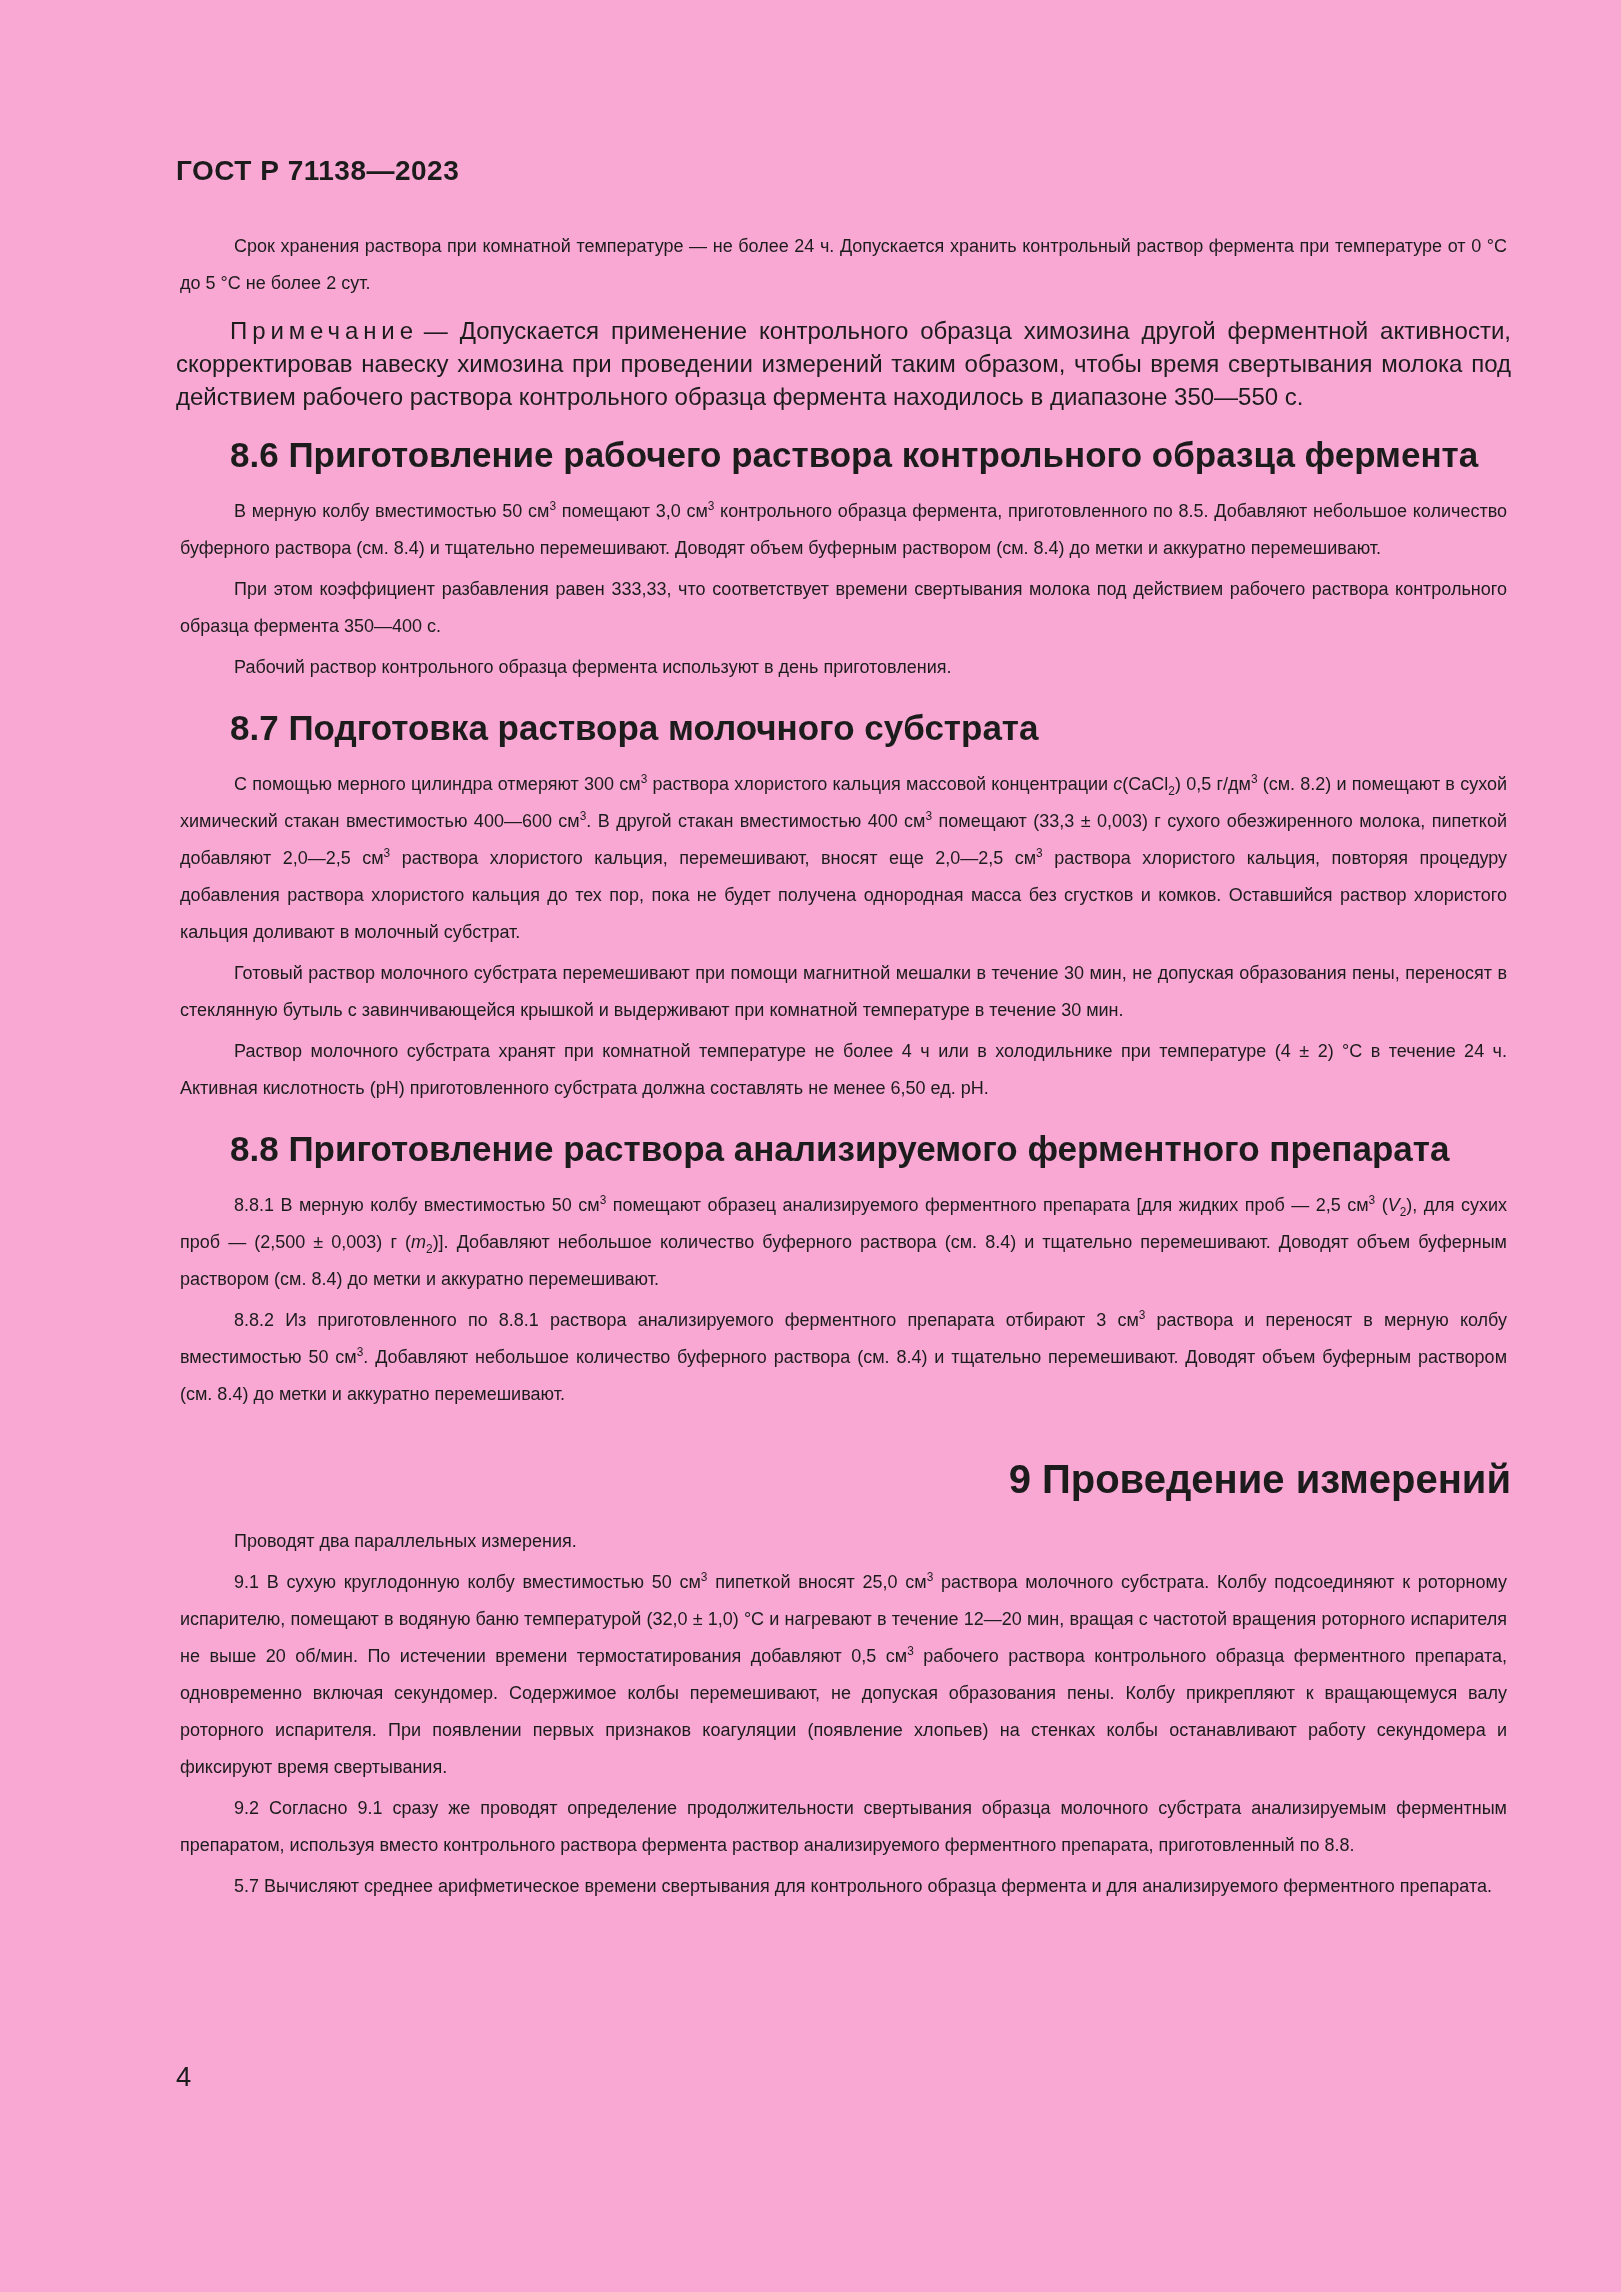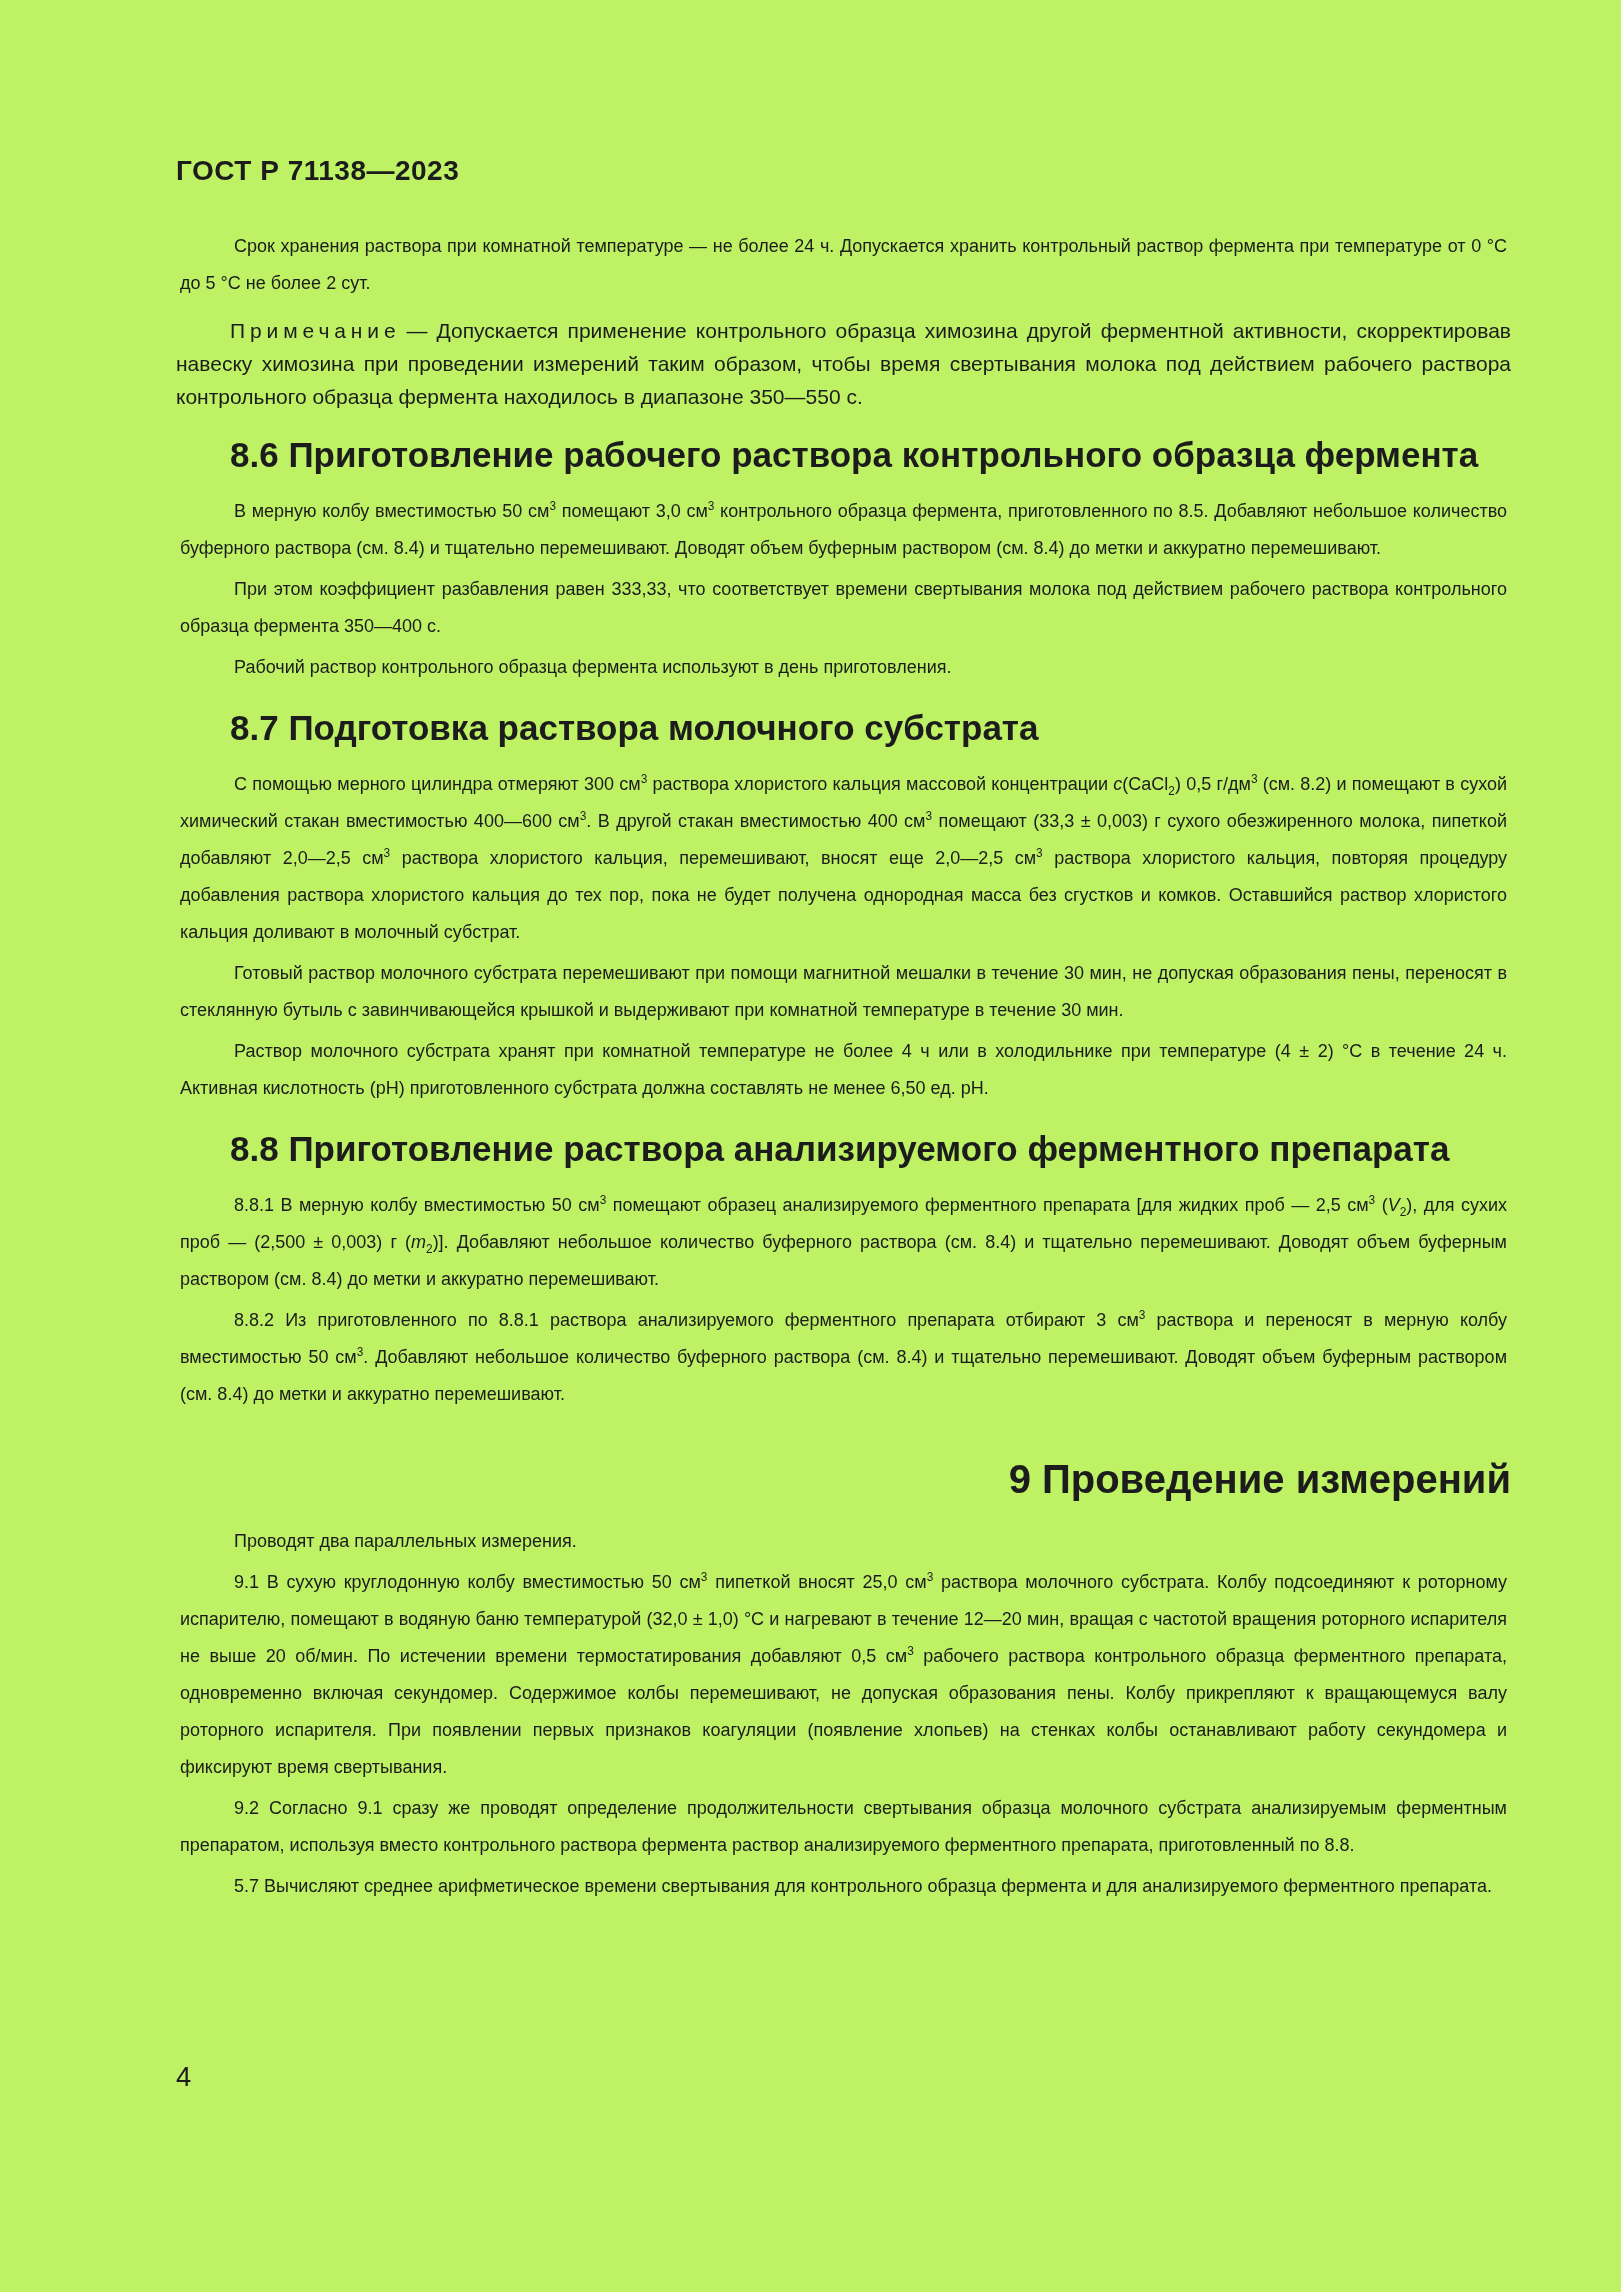--- a/index.html
+++ b/index.html
@@ -4,21 +4,21 @@
 <style>
   html, body {
     margin: 0;
     padding: 0;
     background: #ffffff;
   }
   .page {
     position: relative;
     width: 1621px;
     height: 2293px;
-    background: #bef264;
+    background: #f9a8d4;
     color: #1c1c1c;
     font-family: "Liberation Sans", "DejaVu Sans", sans-serif;
     overflow: hidden;
   }
   .content {
     position: absolute;
     left: 176px;
     top: 152px;
     width: 1335px;
   }
@@ -33,21 +33,21 @@
     margin: 4px;
     font-size: 18px;
     line-height: 37px;
     text-align: justify;
     text-indent: 54px;
     hyphens: auto;
     -webkit-hyphens: auto;
   }
   p.note {
     margin: 11.8px 0 0 0;
-    font-size: 21px;
+    font-size: 24px;
     line-height: 33px;
     text-align: justify;
     text-indent: 54px;
     hyphens: auto;
     -webkit-hyphens: auto;
   }
   .note-label {
     letter-spacing: 4.9px;
     margin-right: 5.9px;
   }

